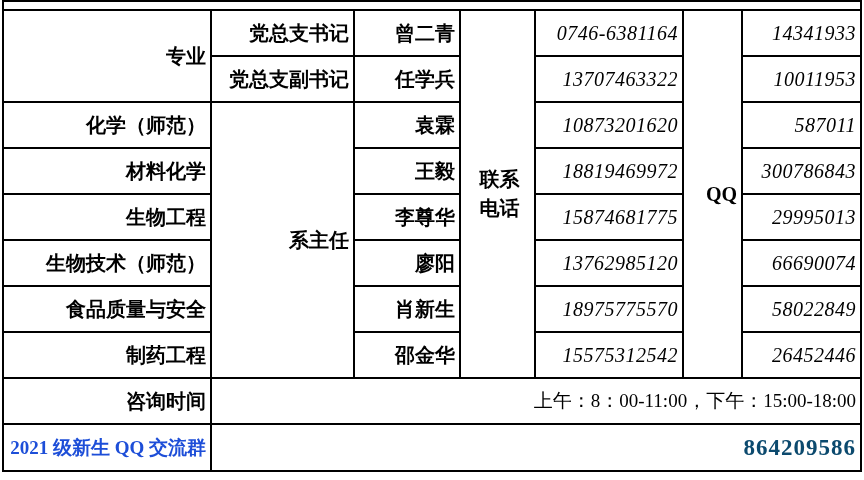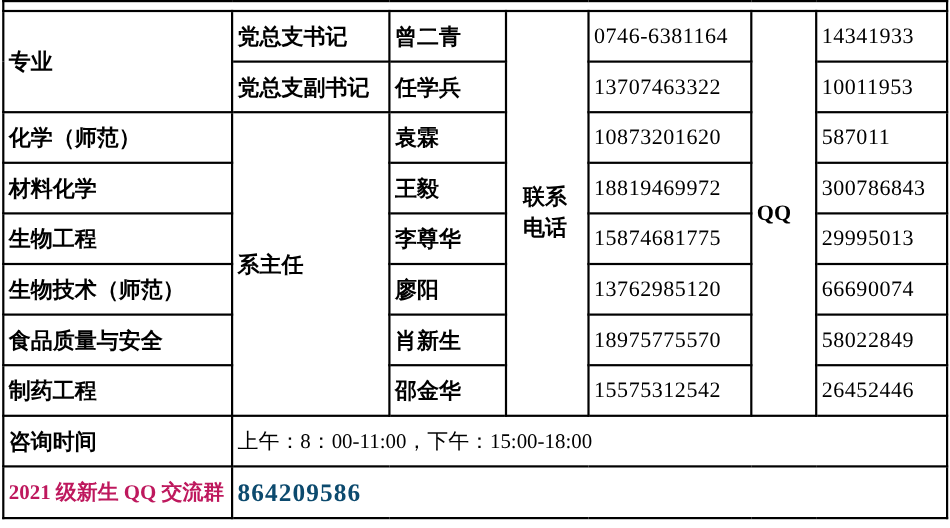--- a/index.html
+++ b/index.html
@@ -19,51 +19,52 @@
   table.contact-table {
     position: absolute;
     left: 2px;
     top: 0;
     width: 858px;
     border-collapse: collapse;
     table-layout: fixed;
   }
   table.contact-table td {
     border: 2px solid #000000;
-    text-align: left;
+    text-align: right;
     vertical-align: middle;
     padding: 0 4px;
     overflow: hidden;
     white-space: nowrap;
   }
   tr.sliver { height: 9px; }
   td.sliver-cell { border-top: 1px solid #000000; }
   tr.row { height: 46px; }
   tr.row-last { height: 47px; }
   .cn {
     font-weight: bold;
     font-size: 20px;
   }
   .num {
     font-weight: normal;
     font-size: 20px;
     letter-spacing: 0.5px;
+    font-style: italic;
   }
   .vwrap {
     width: 44px;
     margin: 14px auto;
     white-space: normal;
     line-height: 1.45;
     font-weight: bold;
     font-size: 20px;
   }
   td.red-label-cell {
     text-align: left;
     padding-left: 6px;
-    color: #be185d;
+    color: #1d4ed8;
     font-weight: bold;
     font-size: 19px;
   }
   td.red-number-cell {
     color: #0c4a6e;
     font-weight: bold;
     font-size: 23px;
     letter-spacing: 1px;
   }
   td.time-cell {

